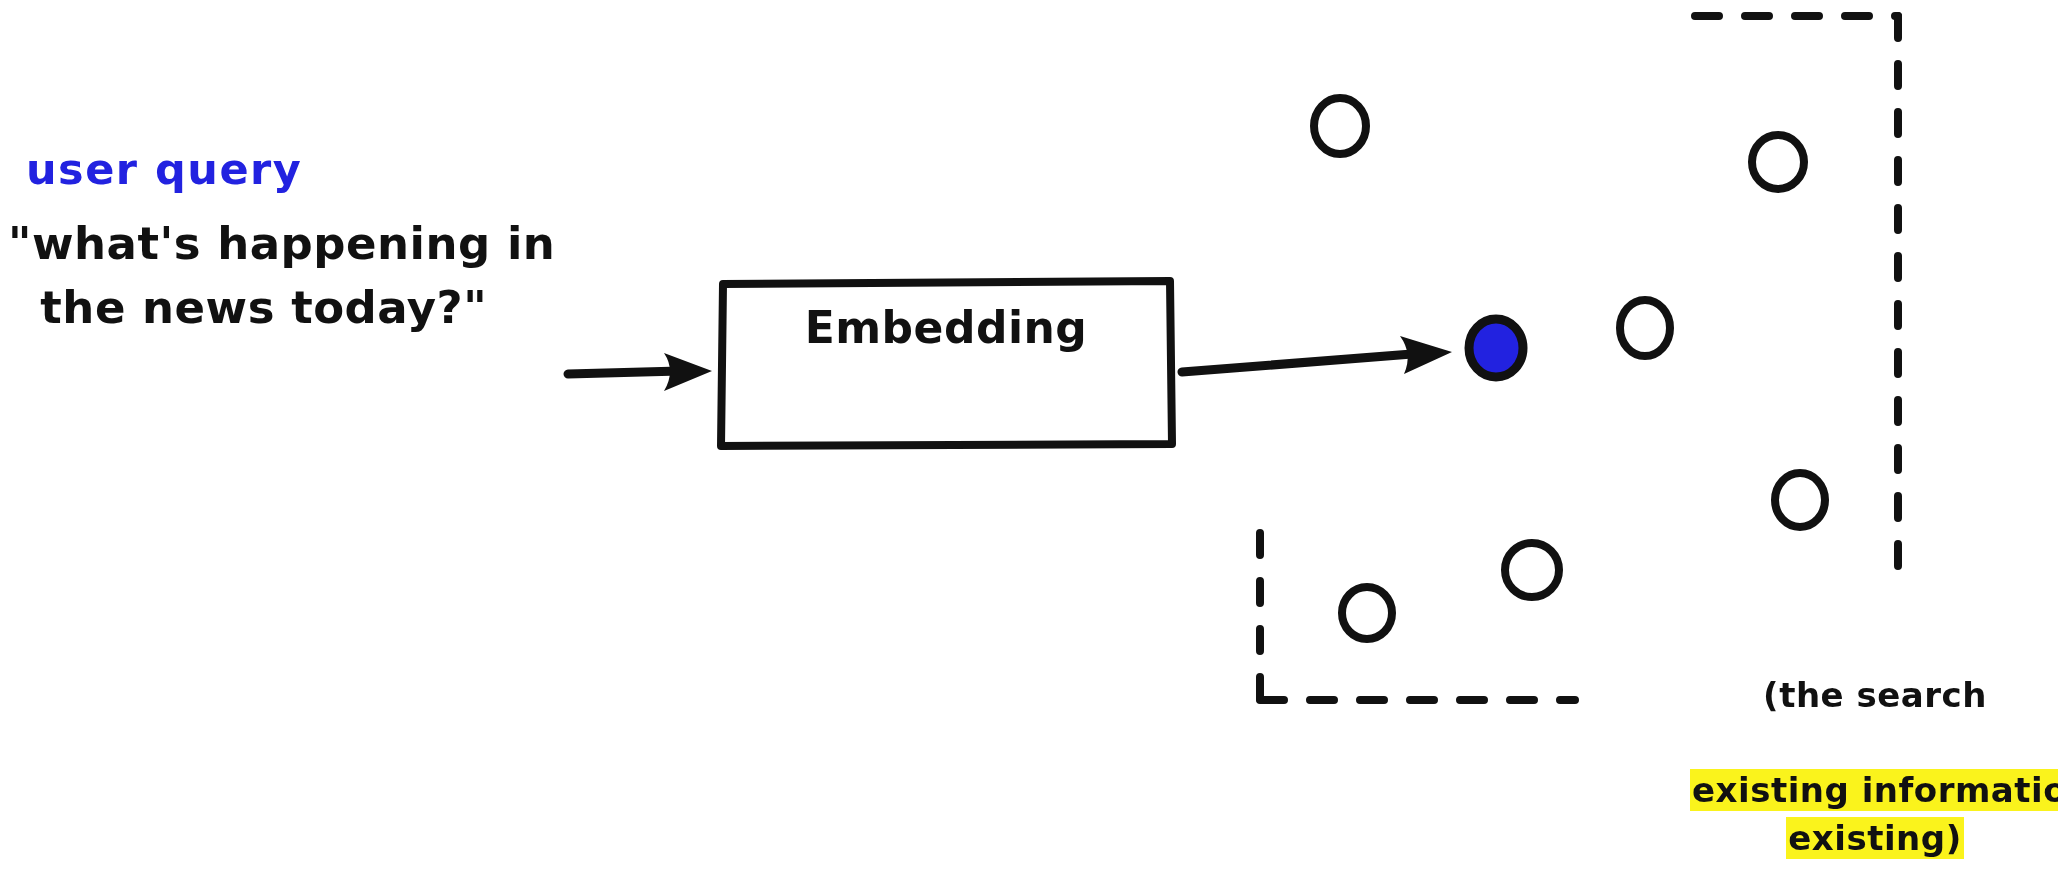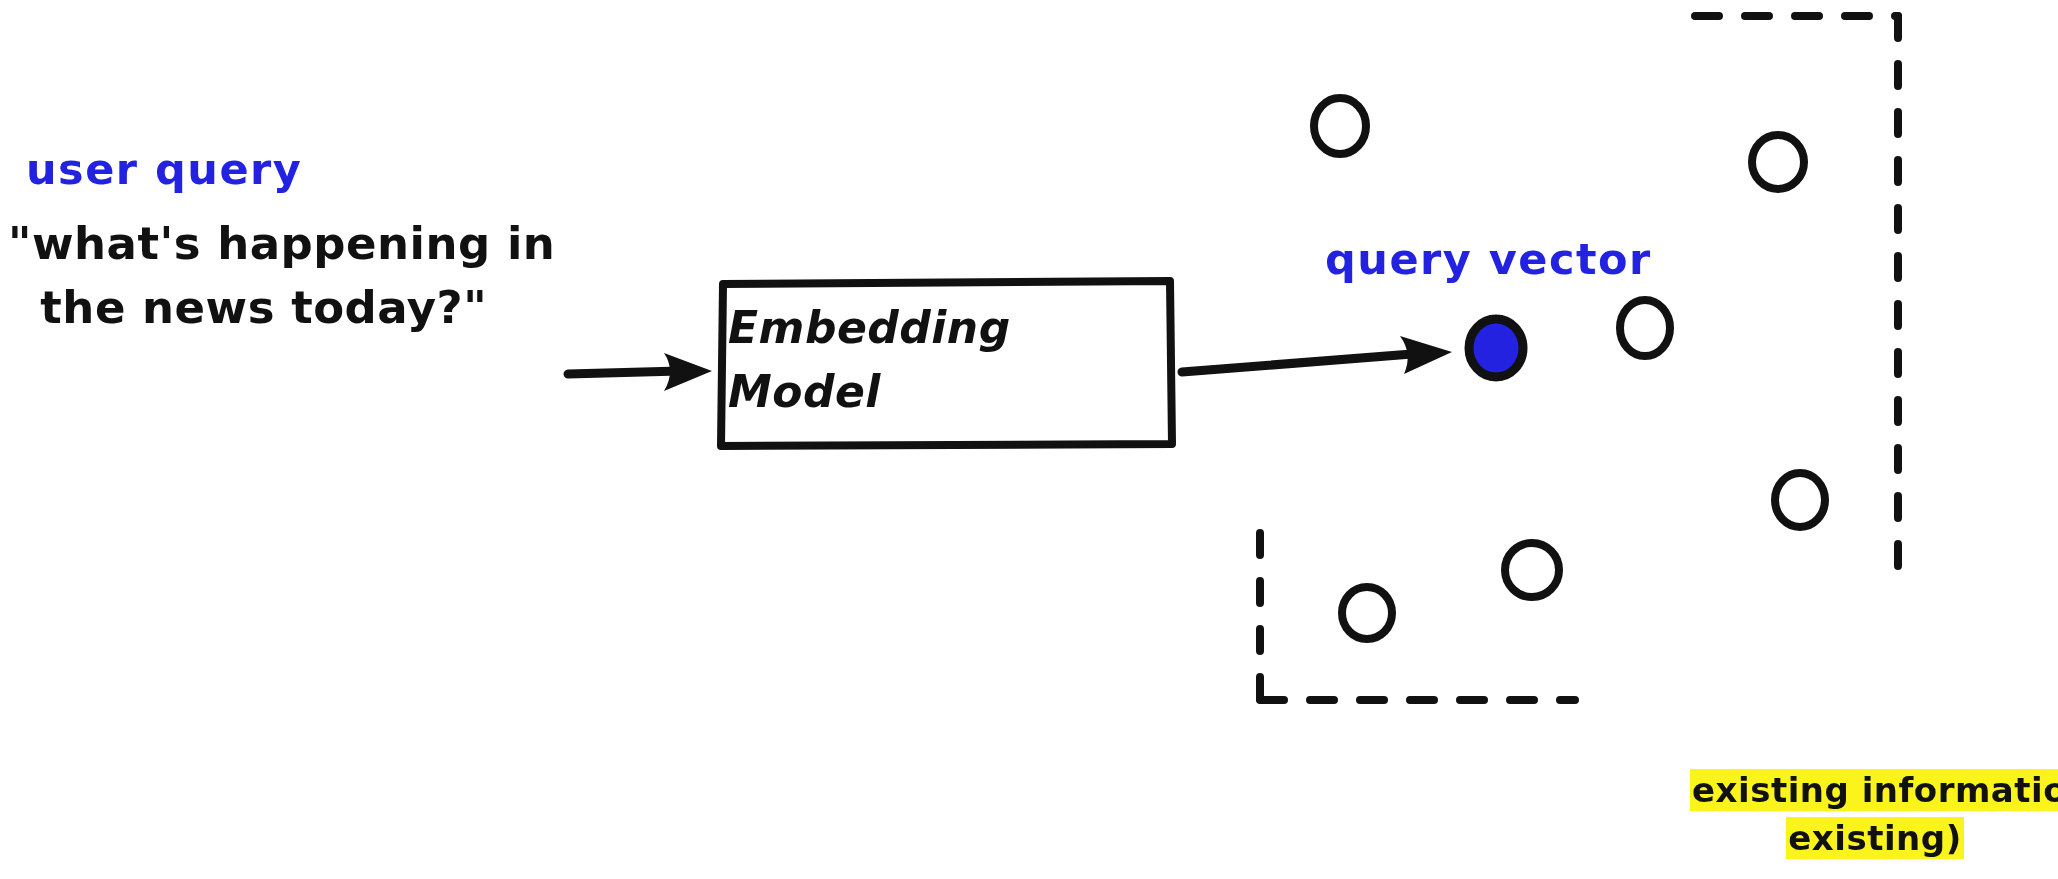--- a/index.html
+++ b/index.html
@@ -51,24 +51,23 @@
   .label-query-vector {
     left: 1325px;
     top: 232px;
     font-size: 43px;
     letter-spacing: 1.5px;
   }
   .box-label {
     left: 728px;
     top: 296px;
     width: 436px;
-    text-align: left;
+    text-align: center;
     font-size: 44px;
     line-height: 1.45;
-    font-style: italic;
   }
   .caption {
     left: 1690px;
     top: 672px;
     width: 370px;
     text-align: center;
     font-size: 34px;
     line-height: 1.40;
   }
   .caption .hl {
@@ -121,19 +120,18 @@
     <g>
       <ellipse cx="1496" cy="348" rx="27" ry="29" fill="#2222e0" stroke="#111111" stroke-width="9"></ellipse>
     </g>
 
   </svg>
 
   <div class="txt blue label-user-query">user query</div>
 
   <div class="txt query-text"><span>"what's happening in</span><br><span>  the news today?"</span></div>
 
-  <div class="txt box-label"><span>Embedding</span><br><span>Model</span></div>
+  <div class="txt box-label"><span>Embedding</span><br></div>
 
-  <div class="txt blue label-query-vector">query vector</div>
 
-  <div class="txt caption"><br><br><span class="hl">existing information</span><br><span class="hl">existing)</span></div>
+  <div class="txt caption"><span>(the search</span><br><br><span class="hl">existing information</span><br><span class="hl">existing)</span></div>
 
 </div>
 
 </body></html>

